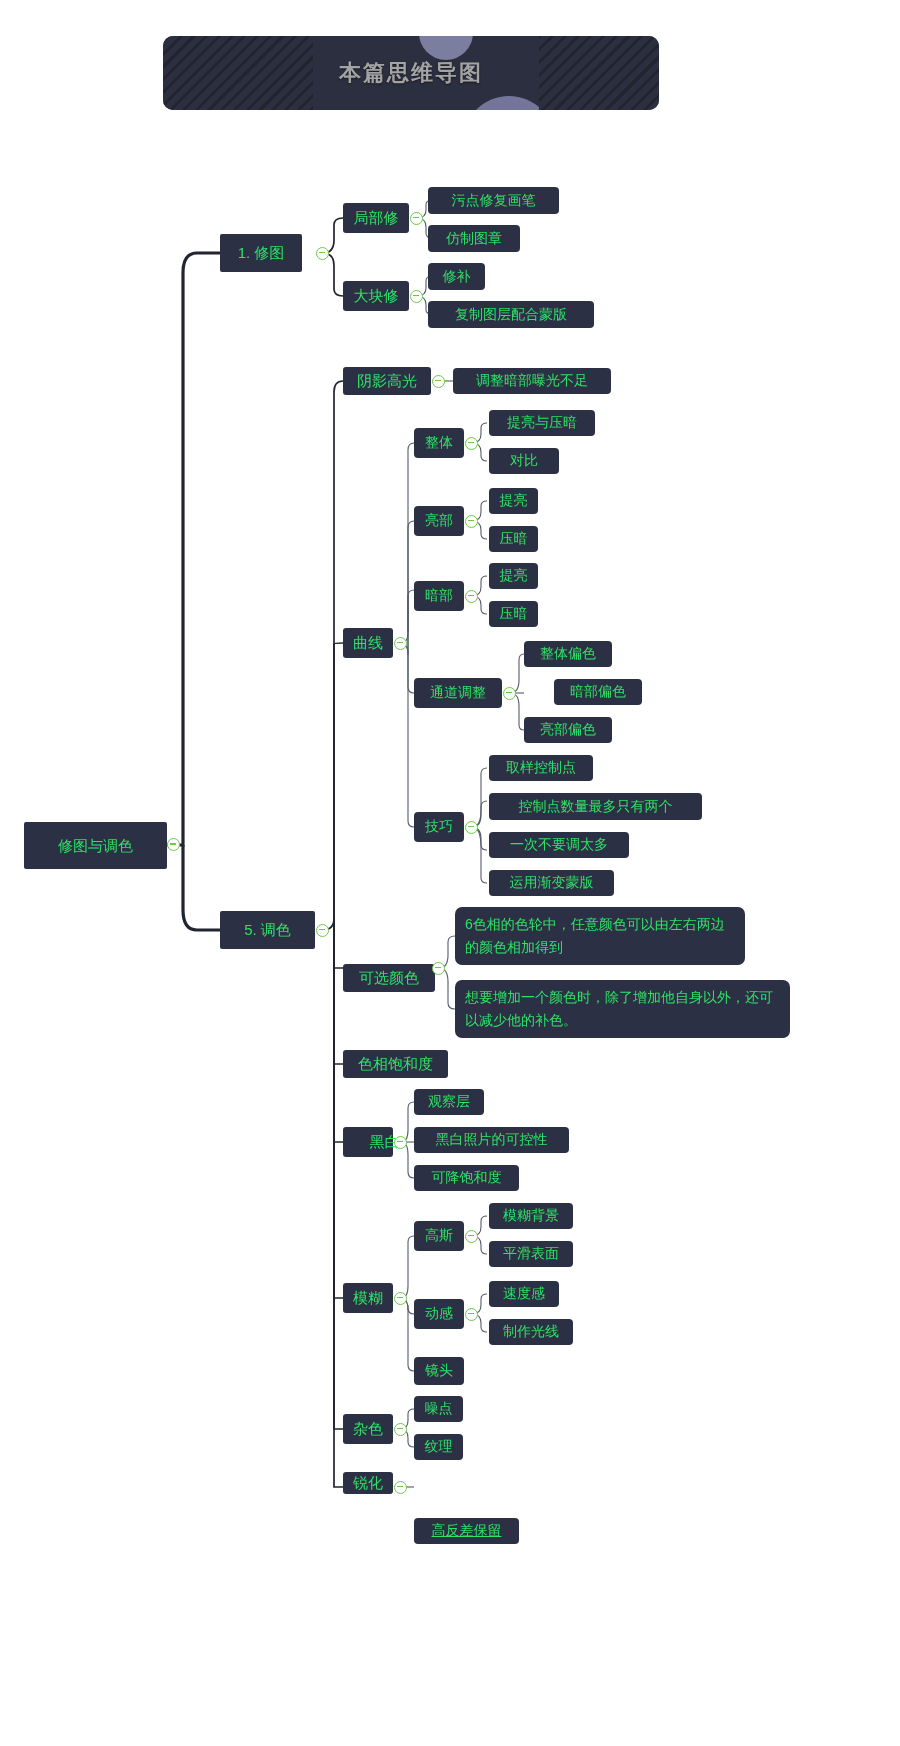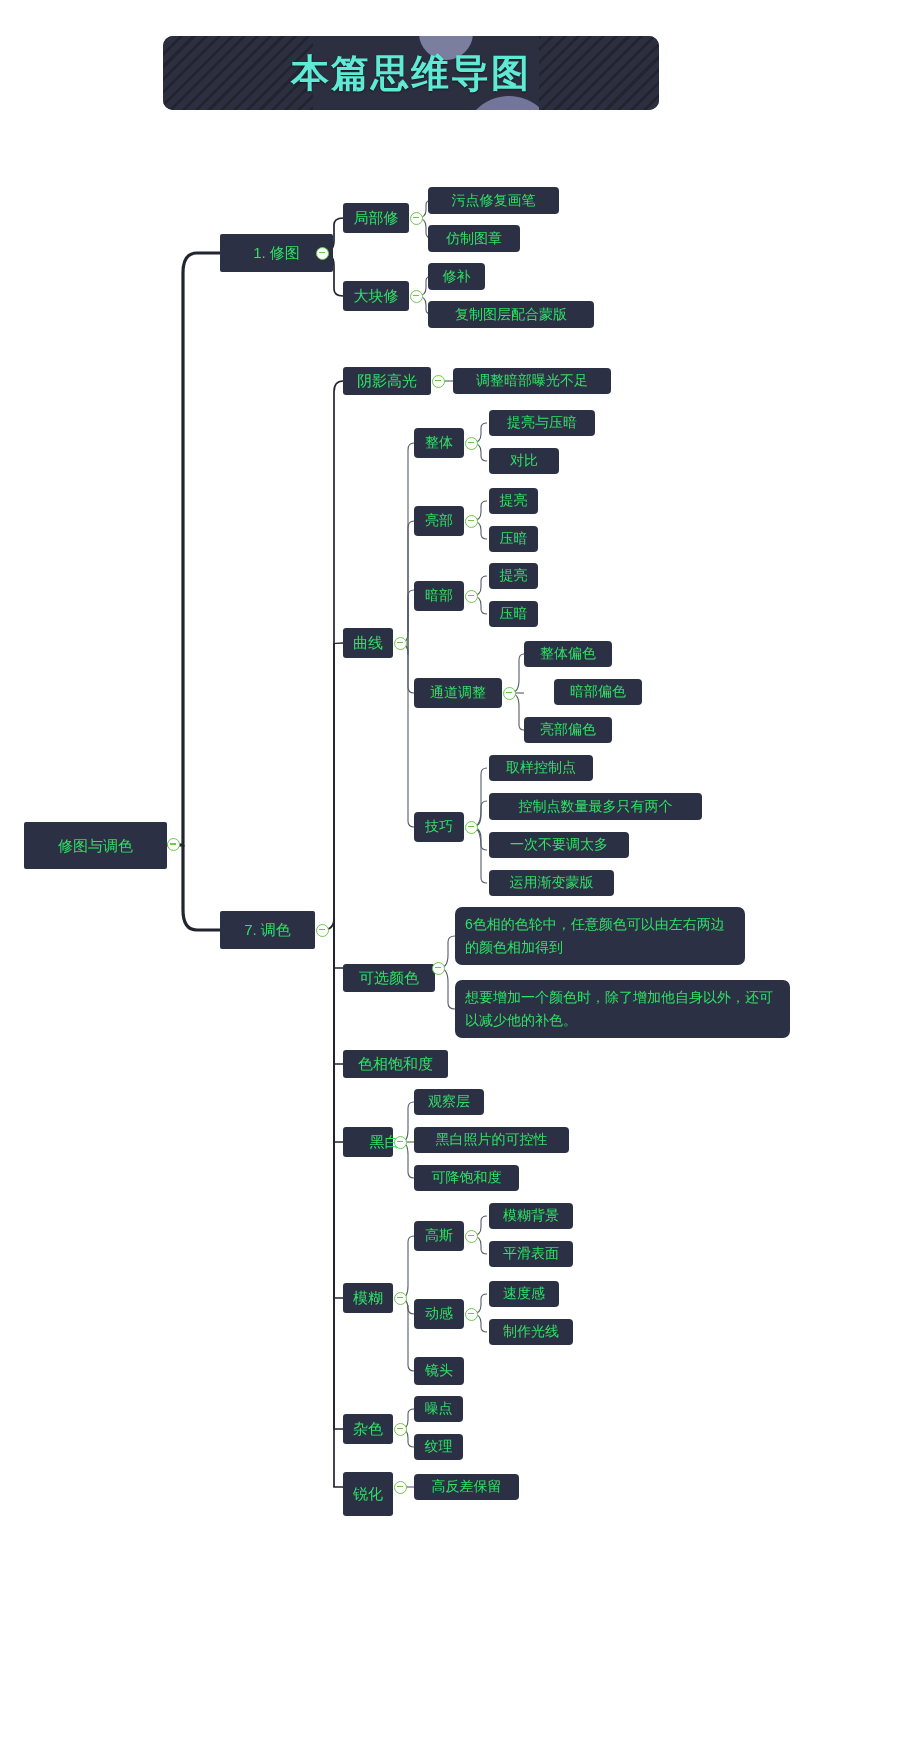--- a/index.html
+++ b/index.html
@@ -65,22 +65,22 @@
     width: 70px; height: 70px;
     border-radius: 50%;
     background: #6f7298;
     opacity: .85;
   }
   #banner-title {
     position: absolute;
     left: 0; top: 0;
     width: 100%; height: 100%;
     display: flex; align-items: center; justify-content: center;
-    color: #5eead4;
-    font-size: 38px;
+    color: #a3a3a3;
+    font-size: 22px;
     font-weight: bold;
     letter-spacing: 2px;
     text-shadow: 0 1px 2px rgba(0,0,0,.5);
     z-index: 4;
   }
 
   
   #map-svg {
     position: absolute;
     left: 0; top: 0;
@@ -232,31 +232,31 @@
 
     <path class="link link-sub" d="M401,1487 H414"></path>
   </svg>
 
   <div class="node root" style="left:24px; top:822px; width:143px; height:47px;">
     <span>修图与调色</span>
   </div>
   <div class="toggle" style="left:167px; top:838px;"></div>
 
   <div id="node-layer">
-      <div class="node lvl1" style="left: 220px; top: 234px; width: 113px; height: 38px; text-align: right;"><span>1. 修图</span></div>
+      <div class="node lvl1" style="left: 220px; top: 234px; width: 82px; height: 38px; text-align: right;"><span>1. 修图</span></div>
       <div class="toggle" style="left: 316px; top: 246.5px;"></div>
       <div class="node lvl2" style="left: 343px; top: 203px; width: 66px; height: 30px;"><span>局部修</span></div>
       <div class="toggle" style="left: 410px; top: 211.5px;"></div>
       <div class="node lvl3" style="left: 428px; top: 187px; width: 131px; height: 27px;"><span>污点修复画笔</span></div>
       <div class="node lvl3" style="left: 428px; top: 225px; width: 92px; height: 27px;"><span>仿制图章</span></div>
       <div class="node lvl2" style="left: 343px; top: 281px; width: 66px; height: 30px;"><span>大块修</span></div>
       <div class="toggle" style="left: 410px; top: 289.5px;"></div>
       <div class="node lvl3" style="left: 428px; top: 263px; width: 57px; height: 27px;"><span>修补</span></div>
       <div class="node lvl3" style="left: 428px; top: 301px; width: 166px; height: 27px;"><span>复制图层配合蒙版</span></div>
-      <div class="node lvl1" style="left: 220px; top: 911px; width: 95px; height: 38px;"><span>7. 调色</span></div>
+      <div class="node lvl1" style="left: 220px; top: 911px; width: 95px; height: 38px;"><span>5. 调色</span></div>
       <div class="toggle" style="left: 316px; top: 923.5px;"></div>
       <div class="node lvl2" style="left: 343px; top: 367px; width: 88px; height: 28px;"><span>阴影高光</span></div>
       <div class="toggle" style="left: 432px; top: 374.5px;"></div>
       <div class="node lvl3" style="left: 453px; top: 368px; width: 158px; height: 26px;"><span>调整暗部曝光不足</span></div>
       <div class="node lvl2" style="left: 343px; top: 628px; width: 50px; height: 30px;"><span>曲线</span></div>
       <div class="toggle" style="left: 394px; top: 636.5px;"></div>
       <div class="node lvl3" style="left: 414px; top: 428px; width: 50px; height: 30px;"><span>整体</span></div>
       <div class="toggle" style="left: 465px; top: 436.5px;"></div>
       <div class="node lvl3" style="left: 489px; top: 410px; width: 106px; height: 26px;"><span>提亮与压暗</span></div>
       <div class="node lvl3" style="left: 489px; top: 448px; width: 70px; height: 26px;"><span>对比</span></div>
@@ -301,18 +301,18 @@
       <div class="node lvl3" style="left: 489px; top: 1241px; width: 84px; height: 26px;"><span>平滑表面</span></div>
       <div class="node lvl3" style="left: 414px; top: 1299px; width: 50px; height: 30px;"><span>动感</span></div>
       <div class="toggle" style="left: 465px; top: 1307.5px;"></div>
       <div class="node lvl3" style="left: 489px; top: 1281px; width: 70px; height: 26px;"><span>速度感</span></div>
       <div class="node lvl3" style="left: 489px; top: 1319px; width: 84px; height: 26px;"><span>制作光线</span></div>
       <div class="node lvl3" style="left: 414px; top: 1357px; width: 50px; height: 28px;"><span>镜头</span></div>
       <div class="node lvl2" style="left: 343px; top: 1414px; width: 50px; height: 30px;"><span>杂色</span></div>
       <div class="toggle" style="left: 394px; top: 1422.5px;"></div>
       <div class="node lvl3" style="left: 414px; top: 1396px; width: 49px; height: 26px;"><span>噪点</span></div>
       <div class="node lvl3" style="left: 414px; top: 1434px; width: 49px; height: 26px;"><span>纹理</span></div>
-      <div class="node lvl2" style="left: 343px; top: 1472px; width: 50px; height: 44px;"><span>锐化</span></div>
+      <div class="node lvl2" style="left: 343px; top: 1472px; width: 50px; height: 22px;"><span>锐化</span></div>
       <div class="toggle" style="left: 394px; top: 1480.5px;"></div>
-      <div class="node lvl3" style="left: 414px; top: 1474px; width: 105px; height: 26px;"><span>高反差保留</span></div>
+      <div class="node lvl3" style="left: 414px; top: 1518px; width: 105px; height: 26px; text-decoration: underline;"><span>高反差保留</span></div>
     </div>
 
 </div>
 
 </body></html>

